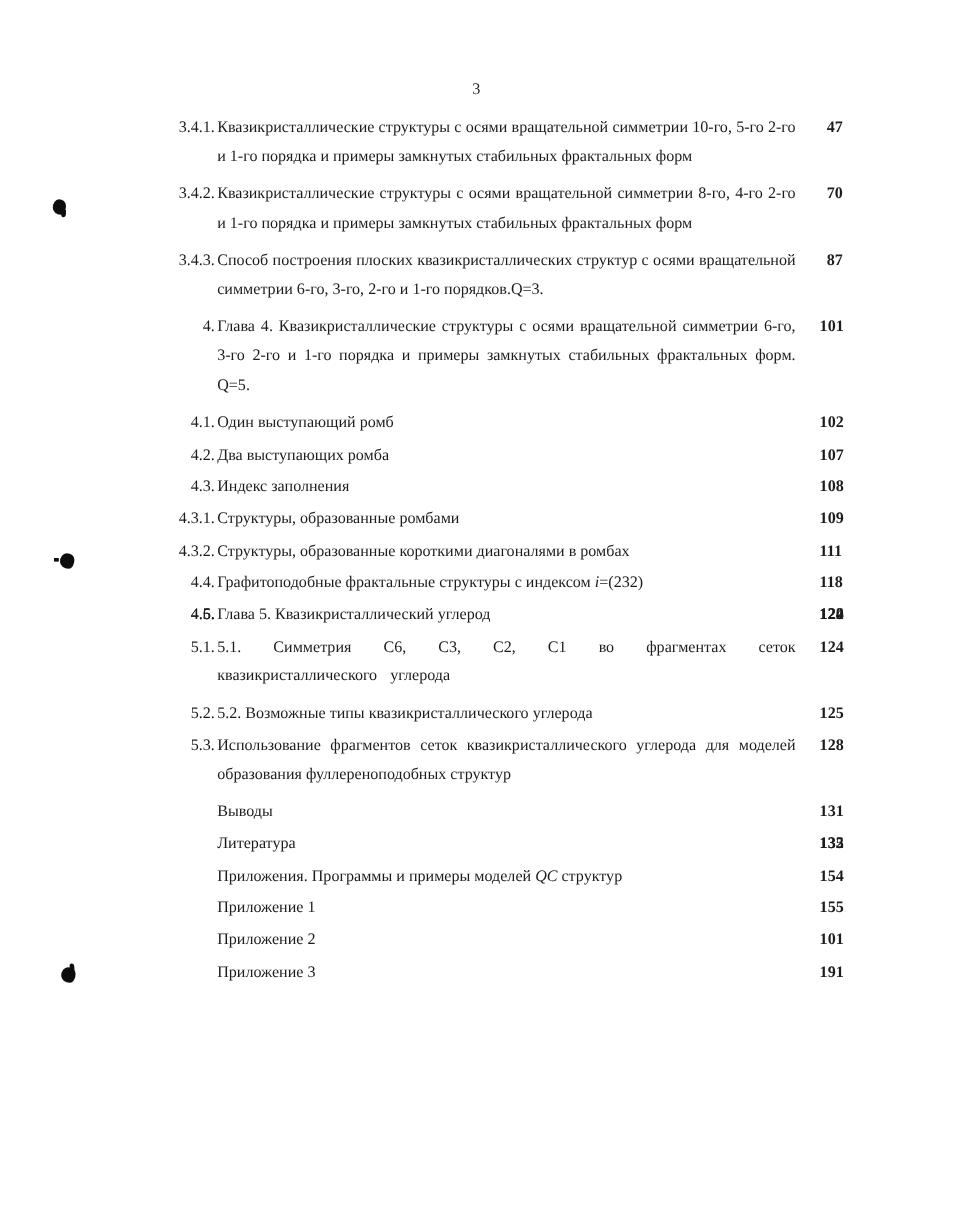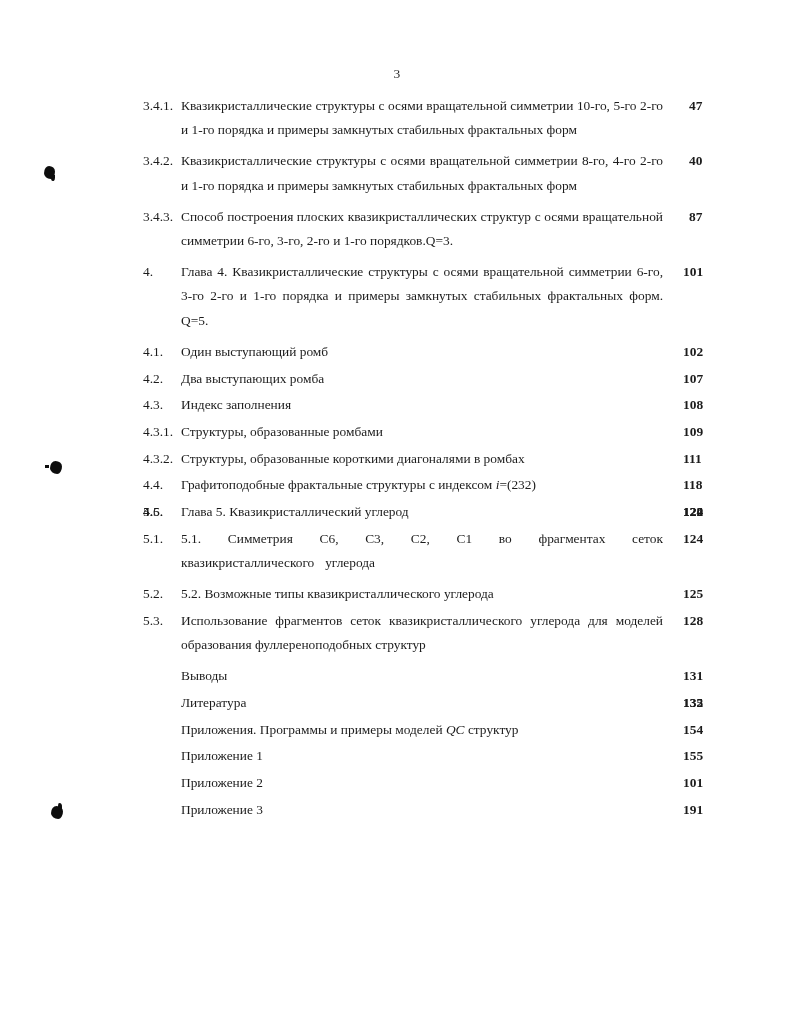--- a/index.html
+++ b/index.html
@@ -45,20 +45,21 @@
   .row.tight { margin-bottom: 2.5px; }
   .num {
     position: absolute;
     left: 0;
     top: 0;
     width: 36px;
     font-size: 13.4px;
     line-height: 24.2px;
     color: #1c1c1c;
     white-space: nowrap;
+    text-align: right;
   }
   .title {
     margin-left: 38px;
     margin-right: 50px;
     font-size: 13.4px;
     line-height: 24.2px;
     color: #1c1c1c;
     text-align: justify;
     text-justify: inter-word;
     hyphens: none;
@@ -109,21 +110,21 @@
   <div class="toc">
 
     <div class="row">
       <span class="num">3.4.1.</span>
       <span class="pg two">47</span>
       <div class="title">Квазикристаллические структуры с осями вращательной симметрии 10-го, 5-го 2-го и 1-го порядка и примеры замкнутых стабильных фрактальных форм</div>
     </div>
 
     <div class="row">
       <span class="num">3.4.2.</span>
-      <span class="pg two">40</span>
+      <span class="pg two">70</span>
       <div class="title">Квазикристаллические структуры с осями вращательной симметрии 8-го, 4-го 2-го и 1-го порядка и примеры замкнутых стабильных фрактальных форм</div>
     </div>
 
     <div class="row">
       <span class="num">3.4.3.</span>
       <span class="pg two">87</span>
       <div class="title">Способ построения плоских квазикристаллических структур с осями вращательной симметрии 6-го, 3-го, 2-го и 1-го порядков.Q=3.</div>
     </div>
 
     <div class="row">

